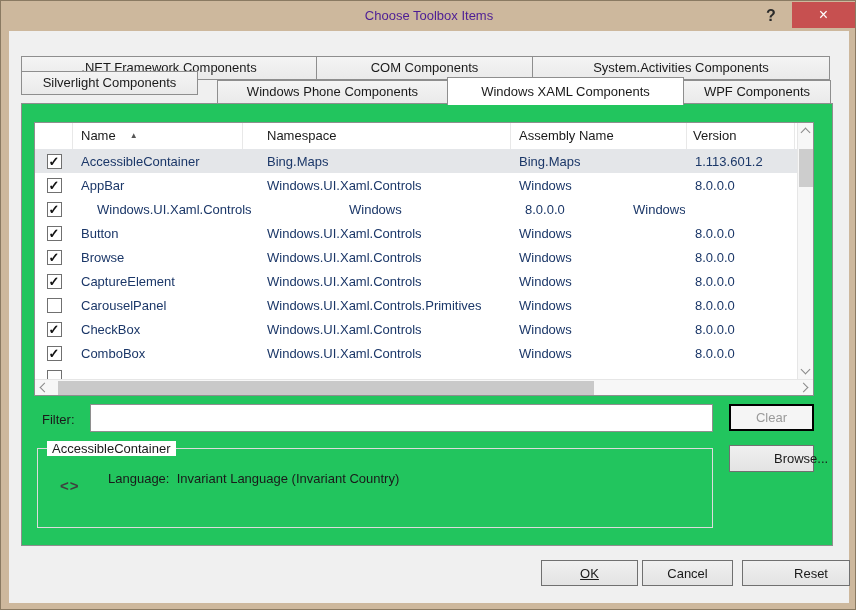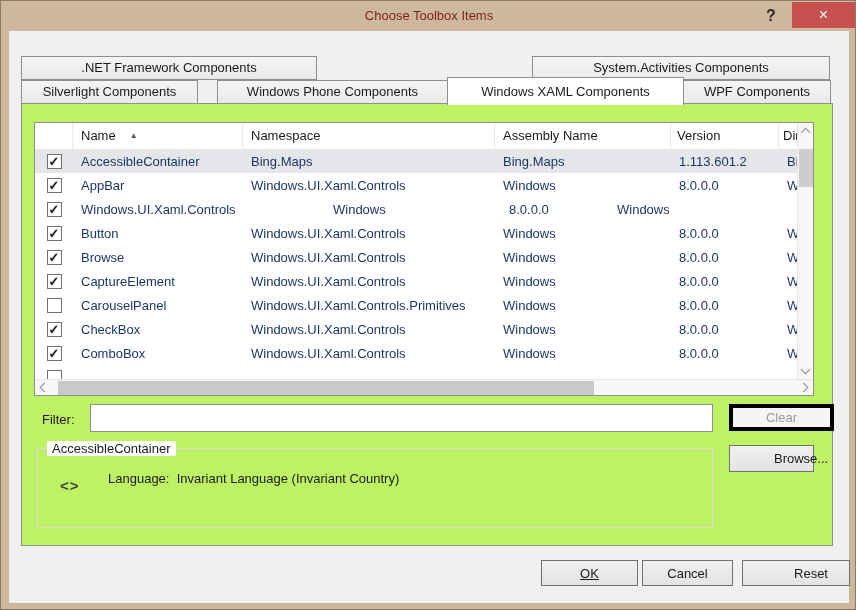--- a/index.html
+++ b/index.html
@@ -5,62 +5,62 @@
   * { margin:0; padding:0; box-sizing:border-box; }
   html,body { background:#d8d8d8; }
   body { font-family:"Liberation Sans", sans-serif; }
 
   .window { position:relative; width:856px; height:610px; background:#cdb89d;
             border:1px solid #8a7a62; overflow:hidden; }
 
   
   .titlebar { position:absolute; left:0; top:0; width:856px; height:30px; }
   .title { position:absolute; left:0; right:0; top:7px; text-align:center;
-           font-size:13px; color:#7f1d1d; }
+           font-size:13px; color:#4c1d95; }
   .help-btn { position:absolute; left:756px; top:3px; width:28px; height:24px;
               text-align:center; line-height:24px; font-size:16px; font-weight:bold;
               color:#2a2a2a; cursor:default; }
   .close-btn { position:absolute; left:791px; top:1px; width:63px; height:26px;
                background:#c75050; color:#fff; text-align:center; line-height:25px;
                font-size:16px; cursor:default; }
 
   
   .client-bg { position:absolute; left:8px; top:30px; width:840px; height:572px;
                background:#f0f0f0; }
 
   
   .tab { position:absolute; height:24px; background:linear-gradient(#f4f4f4,#eaeaea);
          border:1px solid #8e8e8e; text-align:center; line-height:22px;
          font-size:13px; color:#1a1a1a; z-index:2; cursor:default; }
   .tab.active { background:#fff; border-bottom:none; top:76px; height:28px;
                 line-height:27px; z-index:6; }
   .t1 { left:20px;  top:55px; width:296px; }
   .t2 { left:315px; top:55px; width:217px; }
   .t3 { left:531px; top:55px; width:298px; }
-  .t4 { left:20px;  top:79px; width:177px; }
+  .t4 { left:20px;  top:70px; width:177px; }
   .t5 { left:216px; top:79px; width:231px; }
   .t6 { left:446px; width:237px; }
   .t7 { left:682px; top:79px; width:148px; }
 
   
   .panel { position:absolute; left:20px; top:102px; width:812px; height:443px;
-           background:#bef264; border:1px solid #8e8e8e; z-index:1; }
+           background:#22c55e; border:1px solid #8e8e8e; z-index:1; }
 
   
   .lv { position:absolute; left:12px; top:18px; width:780px; height:274px;
         border:1px solid #8e8e8e; background:#fff; overflow:hidden; }
   .lv-head { position:absolute; left:0; top:0; width:762px; height:26px;
              display:flex; overflow:hidden; background:#fff; }
   .hcell { height:26px; line-height:25px; font-size:13px; color:#1a1a1a;
            padding-left:8px; border-right:1px solid #e8e8e8; flex:0 0 auto;
            white-space:nowrap; overflow:hidden; cursor:default; }
   .sort-arrow { font-size:8px; color:#555; margin-left:14px; vertical-align:2px; }
   .col-cb   { width:38px;  padding-left:0; }
   .col-name { width:170px; }
-  .col-ns   { width:252px; }
+  .col-ns   { width:252px;margin-left:16px; }
   .col-asm  { width:176px; }
   .col-ver  { width:108px; padding-left:6px; }
   .col-dir  { width:60px;  padding-left:4px; border-right:none; }
 
   .lv-body { position:absolute; left:0; top:26px; width:762px; height:230px;
              overflow:hidden; }
   .lv-row { display:flex; height:24px; align-items:center; cursor:default; }
   .lv-row.selected { background:#e4e6e9; }
   .cell { font-size:13px; color:#1b3768; padding-left:8px; white-space:nowrap;
           overflow:hidden; flex:0 0 auto; }
@@ -88,22 +88,22 @@
 
   
   .filter-label { position:absolute; left:20px; top:308px; font-size:13px;
                   color:#1a1a1a; }
   .filter-input { position:absolute; left:68px; top:300px; width:623px; height:28px;
                   border:1px solid #8e8e8e; background:#fff; font-size:13px;
                   font-family:"Liberation Sans", sans-serif; padding:0 6px; outline:none; }
   .btn { background:linear-gradient(#f0f0f0,#e3e3e3); border:1px solid #707070;
          font-size:13px; color:#1a1a1a; font-family:"Liberation Sans", sans-serif;
          text-align:center; cursor:default; }
-  .clear-btn { position:absolute; left:707px; top:300px; width:105px; height:27px;
-               background:#f5f5f5; border:4px solid #000000; color:#9a9a9a; }
+  .clear-btn { position:absolute; left:707px; top:300px; width:85px; height:27px;
+               background:#f5f5f5; border:2px solid #000000; color:#9a9a9a; }
   .browse-btn { position:absolute; left:707px; top:341px; width:85px; height:27px;padding-left:44px; }
 
   
   .groupbox { position:absolute; left:15px; top:344px; width:676px; height:80px;
               border:1px solid #dcdcdc; }
   .gb-legend { position:absolute; left:9px; top:-8px; background:#fff;
                padding:0 5px; font-size:13px; color:#1a1a1a; }
   .code-icon { position:absolute; left:22px; top:28px; font-size:15px;
                font-weight:bold; color:#3f3f3f; letter-spacing:1px; }
   .info-line { position:absolute; left:70px; top:22px; font-size:13px;
@@ -123,20 +123,21 @@
     <span class="title">Choose Toolbox Items</span>
     <span class="help-btn">?</span>
     <div class="close-btn">
       <span>×</span>
     </div>
   </div>
 
   <div class="client-bg"></div>
 
   <div class="tab t1">.NET Framework Components</div>
+  <div class="tab t2">COM Components</div>
   <div class="tab t3">System.Activities Components</div>
   <div class="tab t4">Silverlight Components</div>
   <div class="tab t6 active">Windows XAML Components</div>
   <div class="tab t5">Windows Phone Components</div>
   <div class="tab t7">WPF Components</div>
 
   <div class="panel">
 
     <div class="lv">
       <div class="lv-head">

